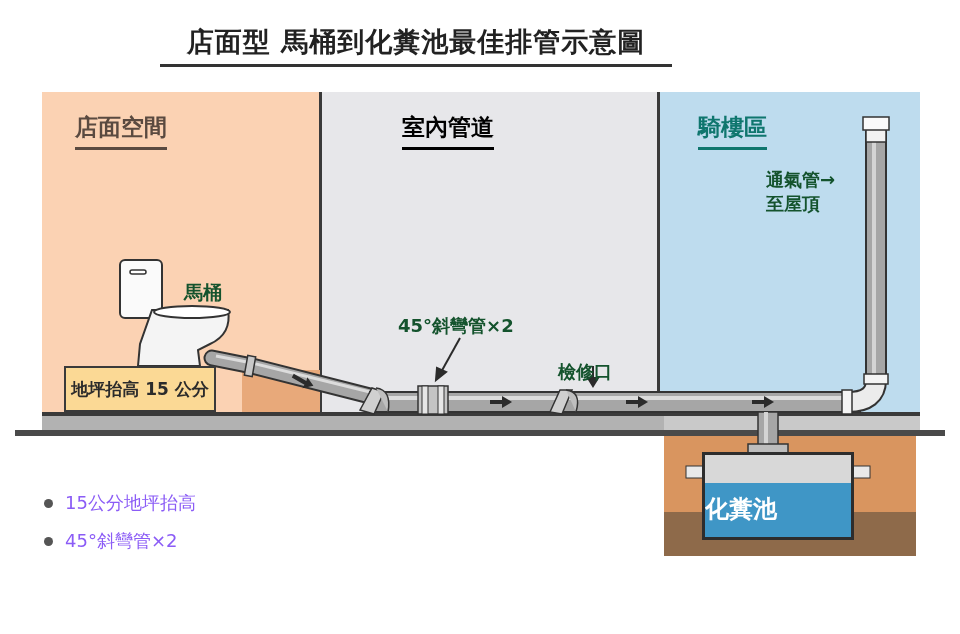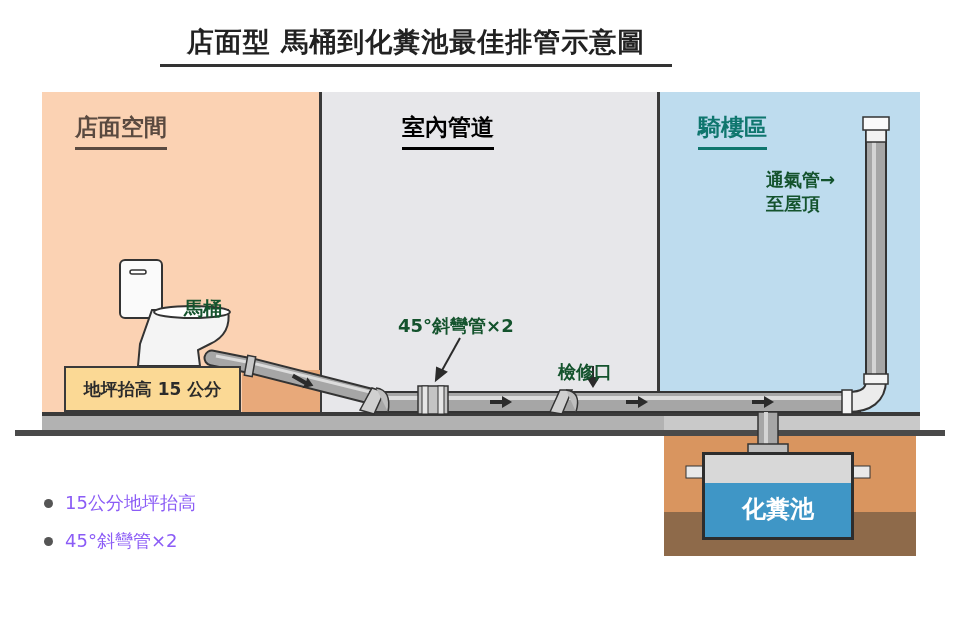--- a/index.html
+++ b/index.html
@@ -14,29 +14,29 @@
   .zone-arcade { left: 660px; width: 260px; background: #bedcee; }
   .divider { top: 92px; width: 3px; height: 322px; background: #3a3a3a; }
   .zone-label { font-size: 23px; font-weight: bold; padding-bottom: 4px; border-bottom: 3px solid currentColor; white-space: nowrap; }
   .lbl-shop { left: 75px; top: 112px; color: #5a4a40; }
   .lbl-duct { left: 402px; top: 112px; color: #000000; }
   .lbl-arcade { left: 698px; top: 112px; color: #0f766e; }
   .floor-top { left: 42px; top: 412px; width: 878px; height: 4px; background: #3a3a3a; }
   .floor-slab { left: 42px; top: 416px; width: 624px; height: 16px; background: #b2b2b2; }
   .floor-slab-r { left: 664px; top: 416px; width: 256px; height: 16px; background: #c9c9c9; }
   .ground-line { left: 15px; top: 430px; width: 930px; height: 6px; background: #4a4a4a; }
-  .raise-box { left: 64px; top: 366px; width: 177px; height: 46px; background: #fbd995; border: 2px solid #3a3a3a; box-sizing: border-box;
+  .raise-box { left: 64px; top: 366px; width: 152px; height: 46px; background: #fbd995; border: 2px solid #3a3a3a; box-sizing: border-box;
                display: flex; align-items: center; justify-content: center; font-size: 17px; font-weight: bold; color: #2b2b2b; white-space: nowrap; }
   .raise-under { left: 242px; top: 370px; width: 78px; height: 42px; background: #e8a97a; }
   .callout { font-size: 18px; font-weight: bold; color: #14532d; white-space: nowrap; line-height: 24px; }
   .soil { left: 664px; top: 436px; width: 252px; height: 120px; background: #d9955f; }
   .soil-dark { left: 664px; top: 512px; width: 252px; height: 44px; background: #8e6a4a; }
   .tank { left: 702px; top: 452px; width: 152px; height: 88px; background: #3f96c6; border: 3px solid #2d2d2d; box-sizing: border-box; overflow: hidden; }
   .tank-air { position: absolute; left: 0; top: 0; width: 100%; height: 28px; background: #d8d8d8; }
-  .tank-label { position: absolute; left: 0; right: 0; top: 38px; text-align: center; font-size: 24px; font-weight: bold; color: #ffffff; }
+  .tank-label { position: absolute; left: 0; right: 0; top: 38px; font-size: 24px; font-weight: bold; color: #ffffff; }
   .bullets { left: 44px; top: 484px; }
   .bullet { display: flex; align-items: center; font-size: 18px; color: #8b5cf6; height: 38px; white-space: nowrap; }
   .dot { width: 9px; height: 9px; border-radius: 50%; background: #555; margin-right: 12px; }
   svg { position: absolute; left: 0; top: 0; }
 </style>
 </head>
 <body>
 
 <div class="abs title">店面型 馬桶到化糞池最佳排管示意圖</div>
 
@@ -139,21 +139,21 @@
 
 </svg>
 
 <div class="abs tank">
   <div class="tank-air"></div>
   <div class="tank-label">化糞池</div>
 </div>
 
 <div class="abs raise-box">地坪抬高 15 公分</div>
 
-<div class="abs callout" style="left:184px; top:296px; font-size:19px;">馬桶</div>
+<div class="abs callout" style="left:184px; top:280px; font-size:19px;">馬桶</div>
 <div class="abs callout" style="left:398px; top:314px;">45°斜彎管×2</div>
 <div class="abs callout" style="left:558px; top:360px;">檢修口</div>
 <div class="abs callout" style="left:766px; top:168px;">
   <div>通氣管→</div>
   <div>至屋頂</div>
 </div>
 
 <div class="abs bullets">
   <div class="bullet">
       <span class="dot"></span>

